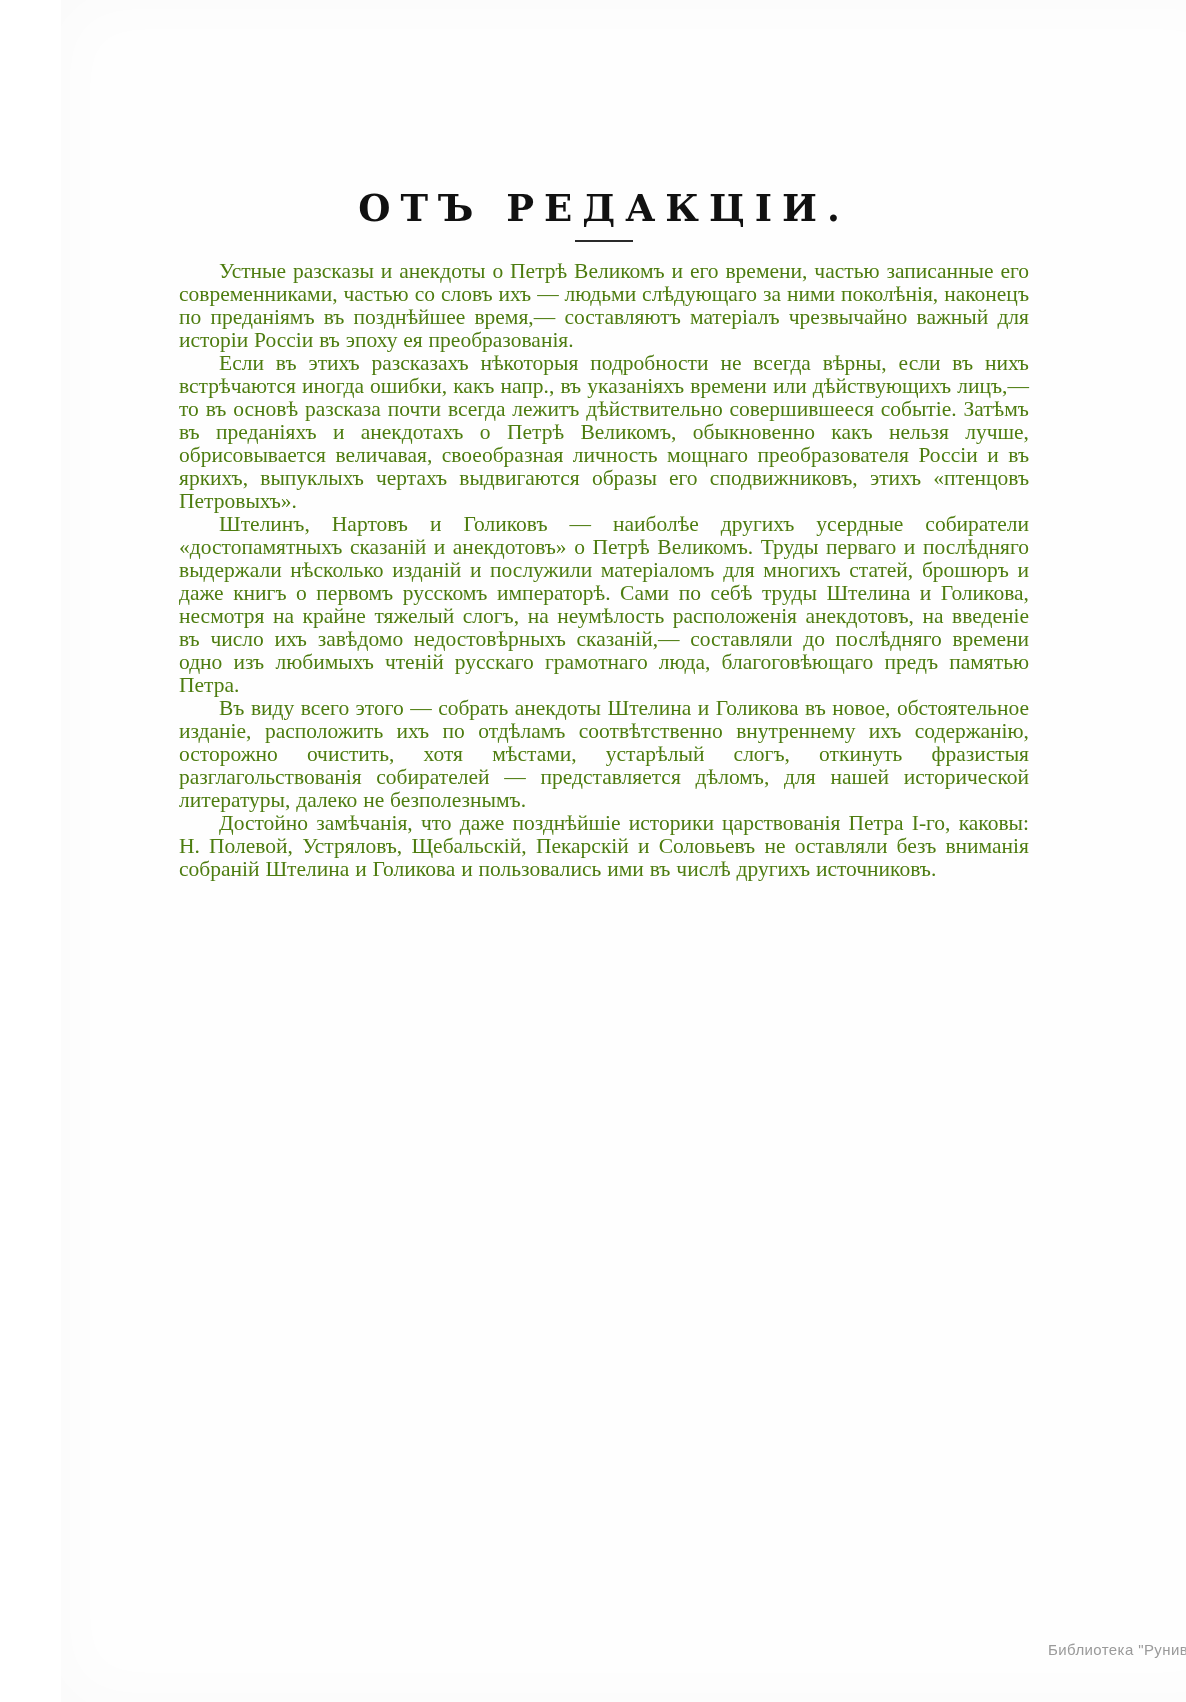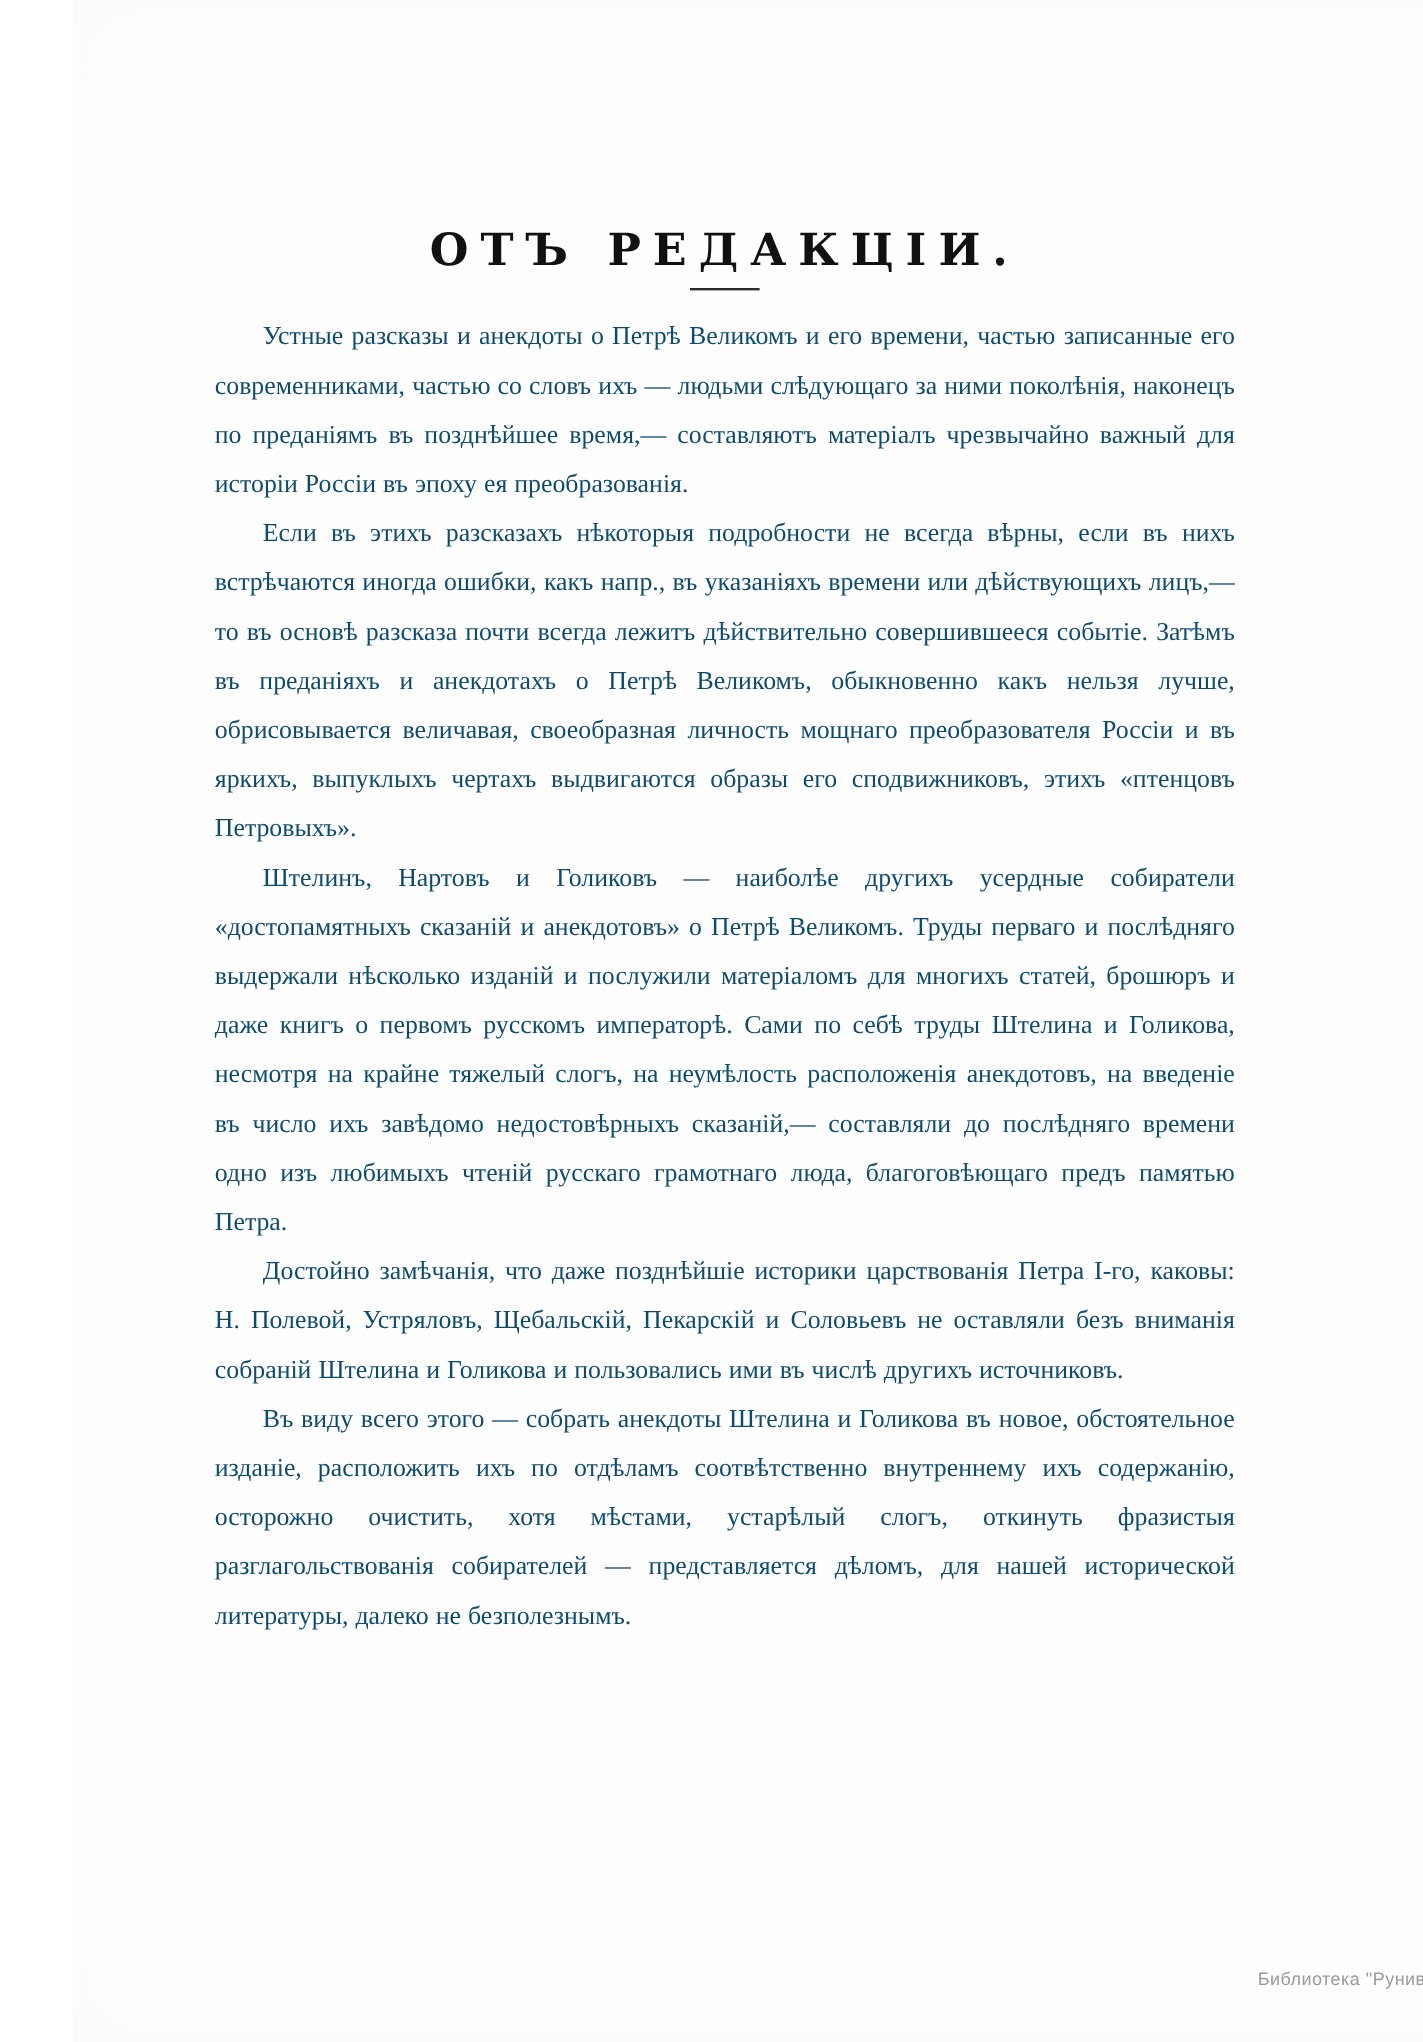--- a/index.html
+++ b/index.html
@@ -48,23 +48,23 @@
     height: 2px;
     background: #2a2a2a;
     margin: 10px auto 18px auto;
   }
 
   p.para {
     margin: 0;
     text-align: justify;
     text-justify: inter-word;
     font-size: 21.5px;
-    line-height: 41px;
+    line-height: 23px;
     text-indent: 40px;
-    color: #0c4a6e;
+    color: #4d7c0f;
     word-spacing: 0.5px;
     font-family: "Liberation Serif", "DejaVu Serif", serif;
   }
 
   p.para + p.para {
     margin-top: 0;
   }
 
   .watermark {
     position: absolute;
@@ -90,21 +90,21 @@
 
   <div class="content">
 
     <h1 class="page-title">ОТЪ РЕДАКЦІИ.</h1>
 
     <div class="title-rule"></div>
 
     <p class="para">Устные разсказы и анекдоты о Петрѣ Великомъ и его времени, частью записанные его современниками, частью со словъ ихъ — людьми слѣдующаго за ними поколѣнія, наконецъ по преданіямъ въ позднѣйшее время,— составляютъ матеріалъ чрезвычайно важный для исторіи Россіи въ эпоху ея преобразованія.</p>
     <p class="para">Если въ этихъ разсказахъ нѣкоторыя подробности не всегда вѣрны, если въ нихъ встрѣчаются иногда ошибки, какъ напр., въ указаніяхъ времени или дѣйствующихъ лицъ,— то въ основѣ разсказа почти всегда лежитъ дѣйствительно совершившееся событіе. Затѣмъ въ преданіяхъ и анекдотахъ о Петрѣ Великомъ, обыкновенно какъ нельзя лучше, обрисовывается величавая, своеобразная личность мощнаго преобразователя Россіи и въ яркихъ, выпуклыхъ чертахъ выдвигаются образы его сподвижниковъ, этихъ «птенцовъ Петровыхъ».</p>
     <p class="para">Штелинъ, Нартовъ и Голиковъ — наиболѣе другихъ усердные собиратели «достопамятныхъ сказаній и анекдотовъ» о Петрѣ Великомъ. Труды перваго и послѣдняго выдержали нѣсколько изданій и послужили матеріаломъ для многихъ статей, брошюръ и даже книгъ о первомъ русскомъ императорѣ. Сами по себѣ труды Штелина и Голикова, несмотря на крайне тяжелый слогъ, на неумѣлость расположенія анекдотовъ, на введеніе въ число ихъ завѣдомо недостовѣрныхъ сказаній,— составляли до послѣдняго времени одно изъ любимыхъ чтеній русскаго грамотнаго люда, благоговѣющаго предъ памятью Петра.</p>
+    <p class="para">Въ виду всего этого — собрать анекдоты Штелина и Голикова въ новое, обстоятельное изданіе, расположить ихъ по отдѣламъ соотвѣтственно внутреннему ихъ содержанію, осторожно очистить, хотя мѣстами, устарѣлый слогъ, откинуть фразистыя разглагольствованія собирателей — представляется дѣломъ, для нашей исторической литературы, далеко не безполезнымъ.</p>
     <p class="para">Достойно замѣчанія, что даже позднѣйшіе историки царствованія Петра I-го, каковы: Н. Полевой, Устряловъ, Щебальскій, Пекарскій и Соловьевъ не оставляли безъ вниманія собраній Штелина и Голикова и пользовались ими въ числѣ другихъ источниковъ.</p>
-    <p class="para">Въ виду всего этого — собрать анекдоты Штелина и Голикова въ новое, обстоятельное изданіе, расположить ихъ по отдѣламъ соотвѣтственно внутреннему ихъ содержанію, осторожно очистить, хотя мѣстами, устарѣлый слогъ, откинуть фразистыя разглагольствованія собирателей — представляется дѣломъ, для нашей исторической литературы, далеко не безполезнымъ.</p>
 
   </div>
 
   <div class="watermark">Библиотека "Руниверс"</div>
 
   <div class="paper-edge"></div>
 </div>
 
 </body></html>

